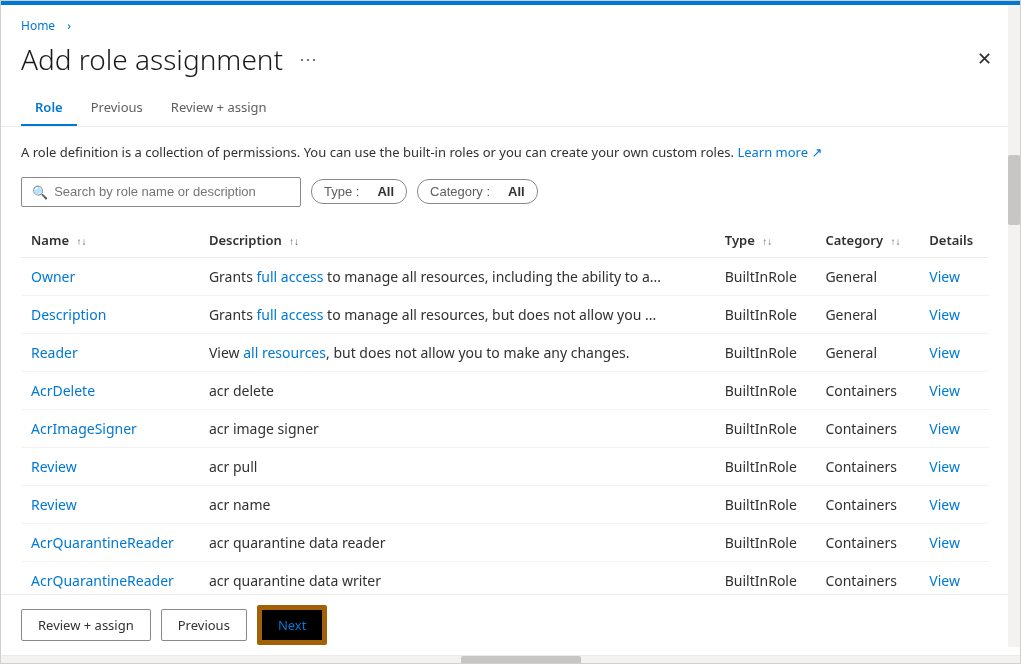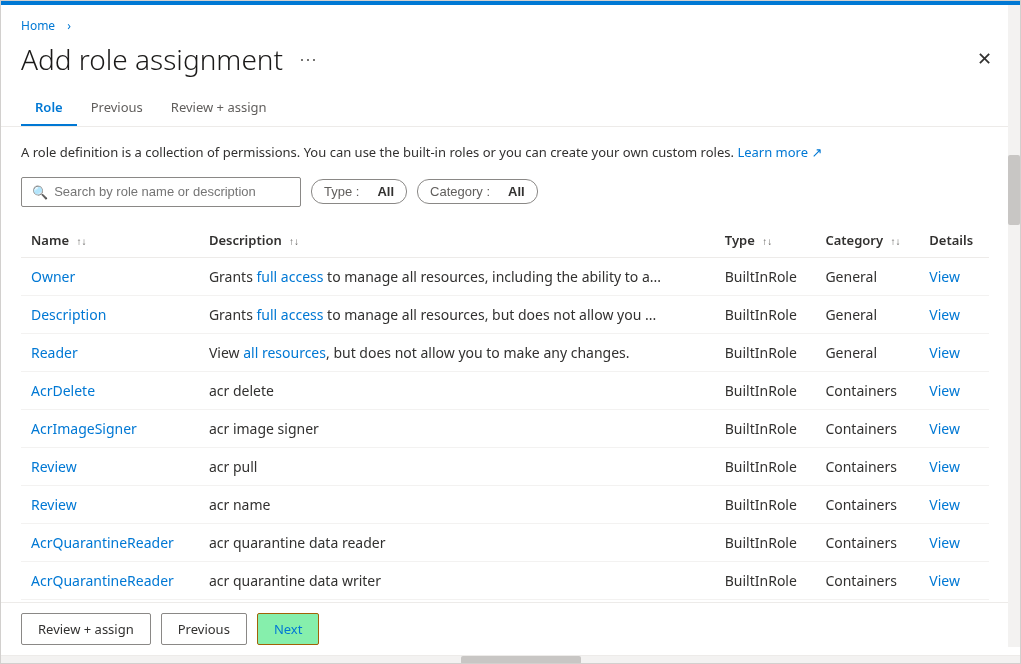--- a/index.html
+++ b/index.html
@@ -221,22 +221,22 @@
       background: #fff;
       border: 1px solid #8a8886;
       color: #323130;
     }
     .btn-secondary {
       background: #fff;
       border: 1px solid #8a8886;
       color: #323130;
     }
     .btn-outline {
-      background: #86efac;
-      border: 1px solid #a16207;
+      background: #000000;
+      border: 5px solid #a16207;
       color: #0078d4;
       text-align: right;
     }
     .bottom-scrollbar {
       height: 8px;
       background: #f3f2f1;
       border-top: 1px solid #edebe9;
       position: relative;
       flex-shrink: 0;
     }

